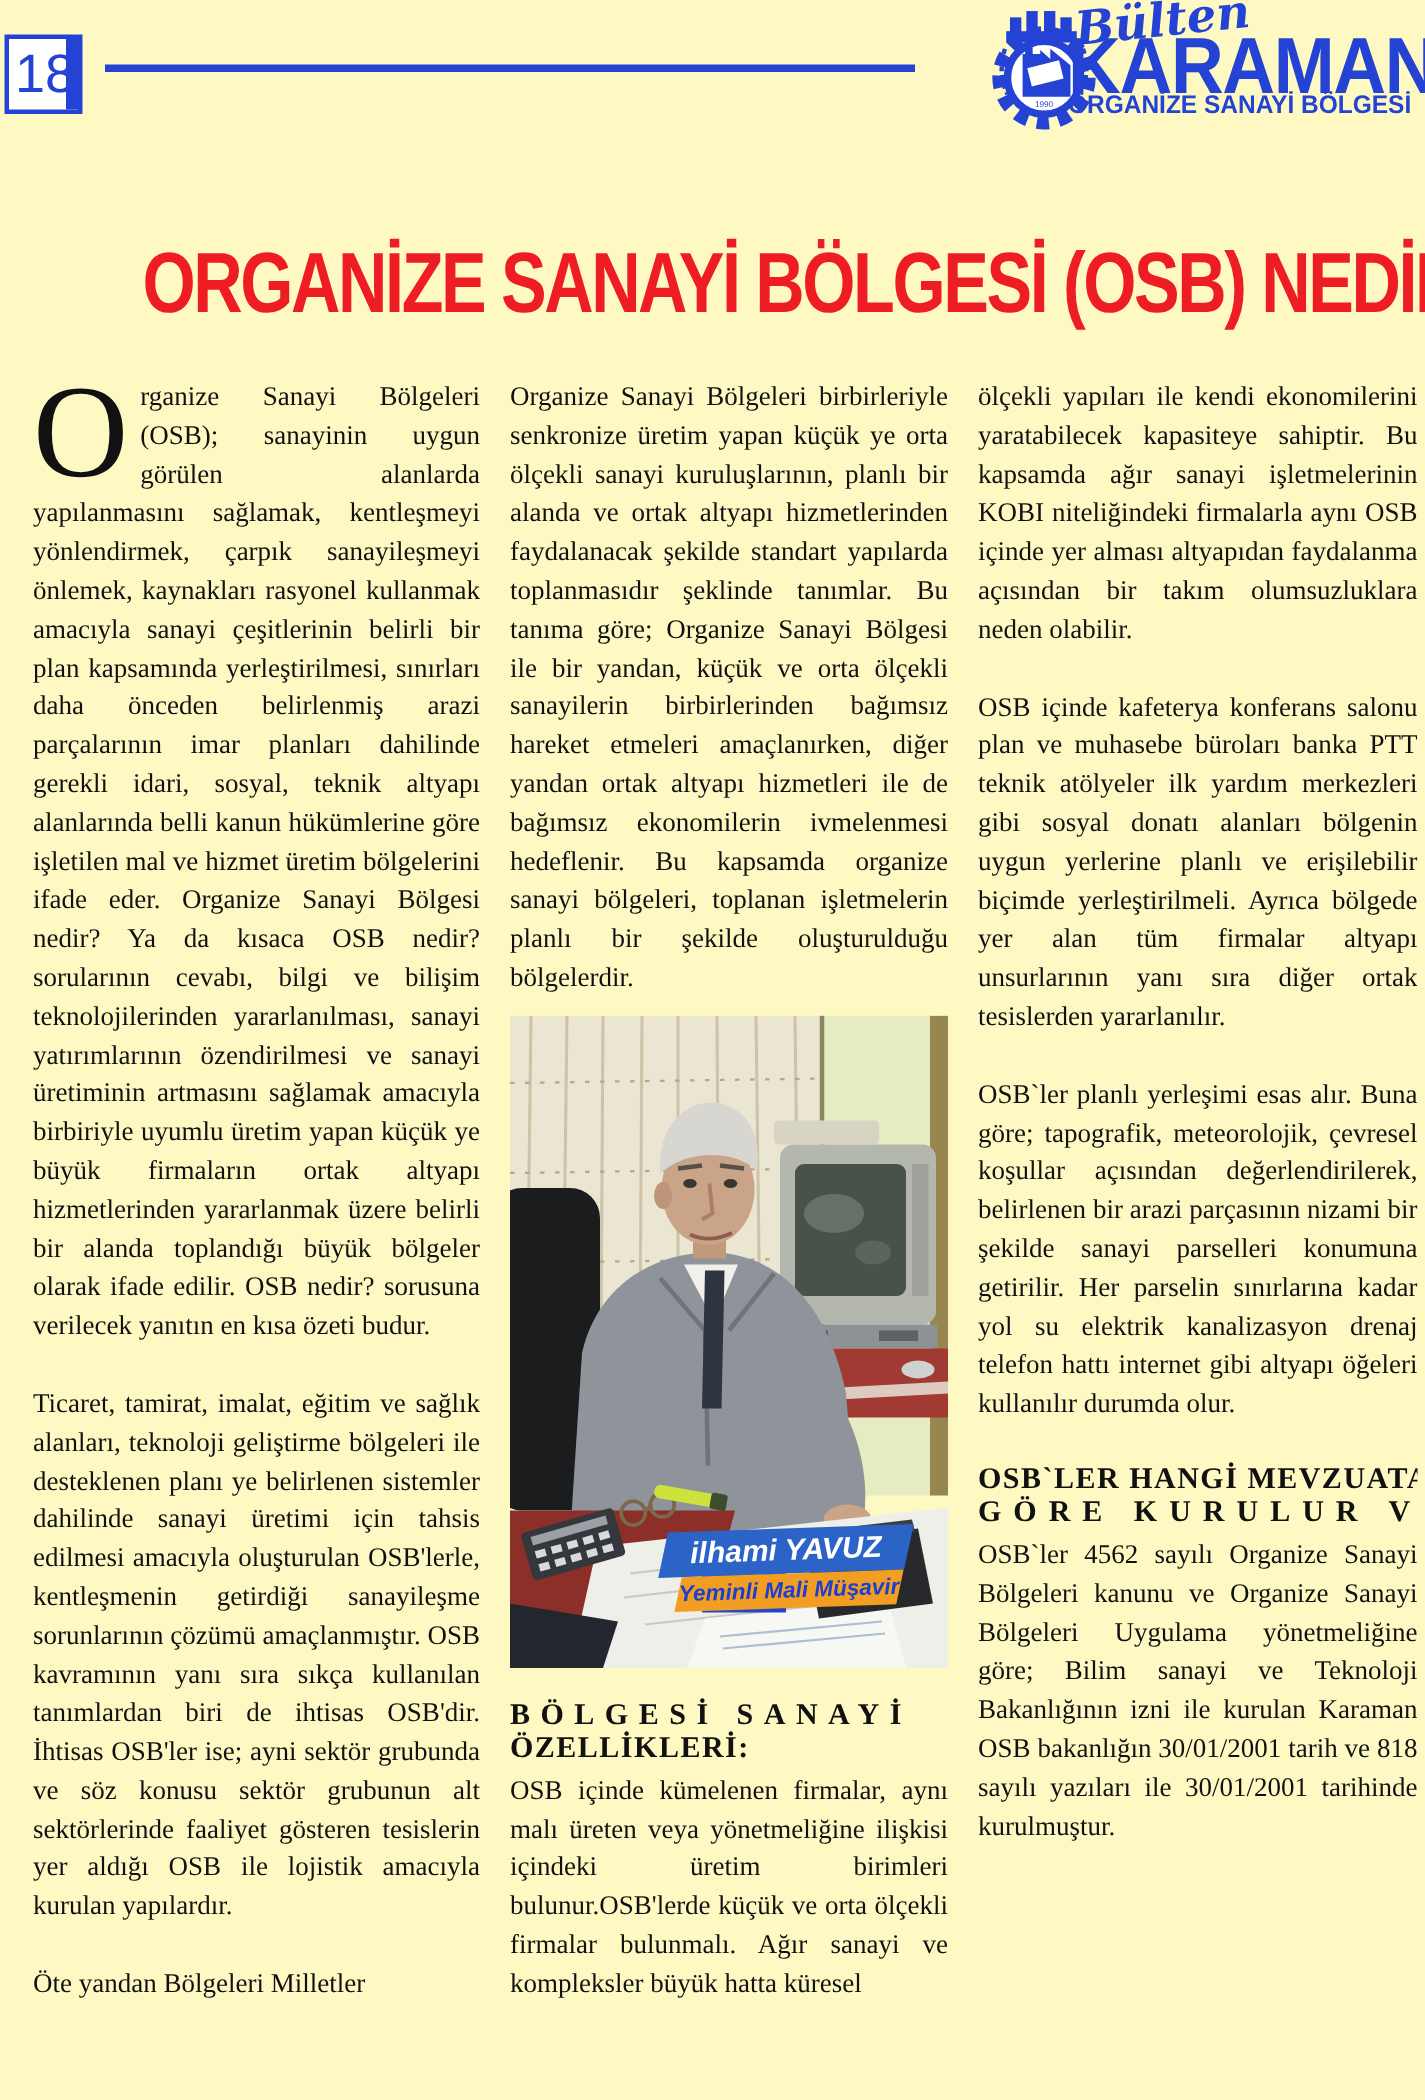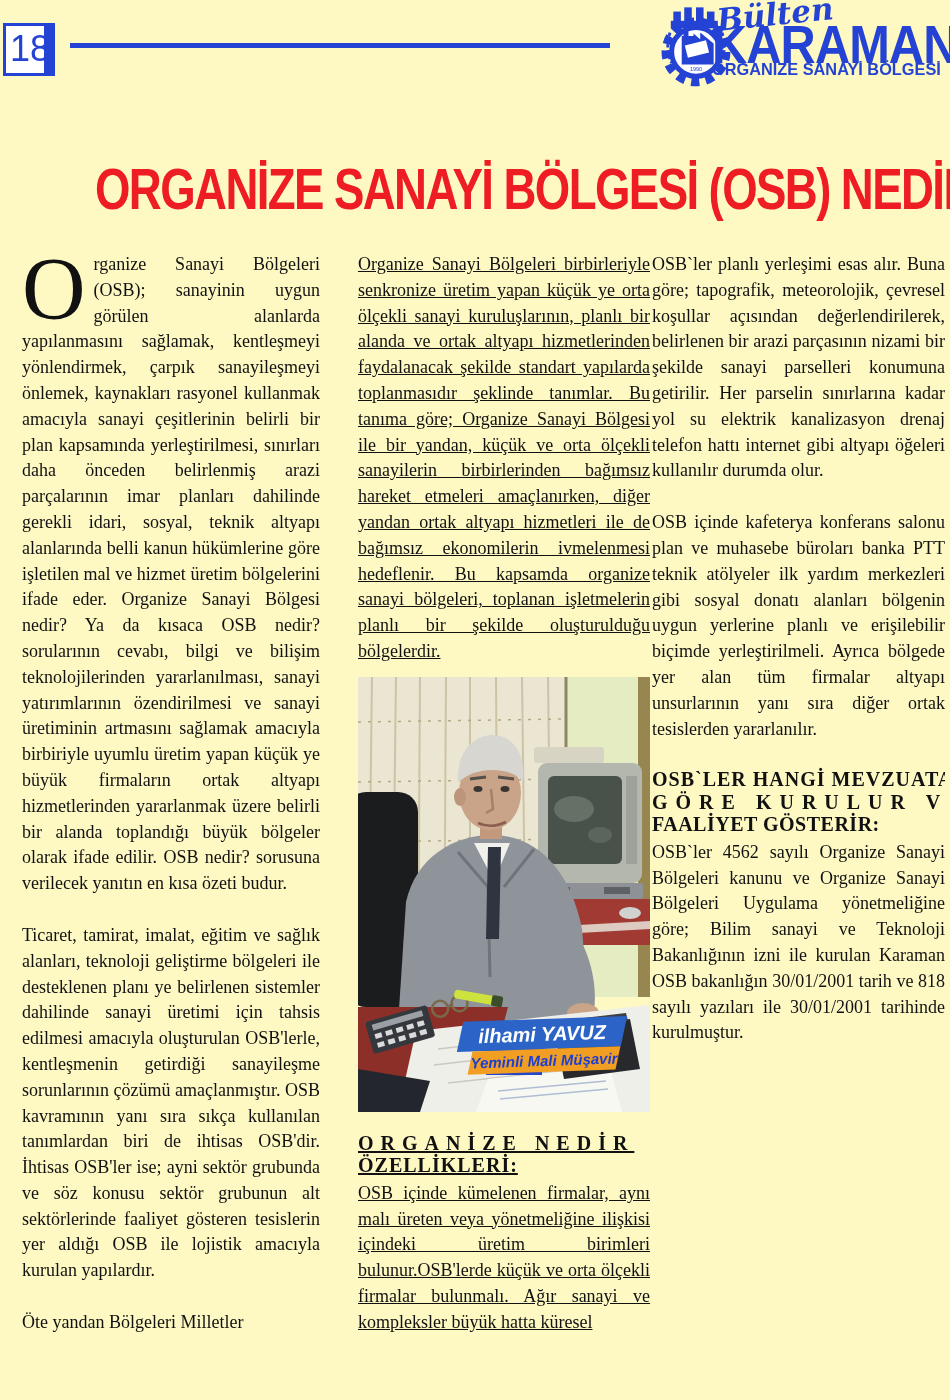--- a/index.html
+++ b/index.html
@@ -27,21 +27,21 @@
 
   
   .headline{position:absolute;left:0;top:148px;width:950px;margin:0;text-align:center;
     font-family:"Liberation Sans",sans-serif;font-weight:700;font-size:57px;line-height:82px;
     color:#ee1c23;letter-spacing:-2px;white-space:nowrap;transform:scaleX(0.80);transform-origin:center;}
 
   
   .col{position:absolute;top:252px;bottom:0;overflow:hidden;
     font-size:18px;line-height:25.8px;text-align:justify;}
   .col-1{left:22px;width:298px;}
-  .col-2{left:358px;width:292px;text-decoration:underline;}
+  .col-2{left:340px;width:292px;}
   .col-3{left:652px;width:293px;}
   .col p{margin:0 0 26px 0;}
   .col p.tight{margin-bottom:12px;}
   .dropcap{float:left;font-size:88px;line-height:70px;padding:2px 8px 0 0;font-weight:400;}
 
   .subhead{font-family:"Liberation Serif",serif;font-weight:700;font-size:20px;
     line-height:22.5px;margin:0 0 4px 0;}
   .subhead .hline{white-space:nowrap;}
 
   
@@ -213,30 +213,30 @@
       </svg>
       <div class="cap-name">
         <span>ilhami YAVUZ</span>
       </div>
       <div class="cap-title">
         <span>Yeminli Mali Müşavir</span>
       </div>
     </figure>
 
     <h2 class="subhead">
-      <div class="hline" style="letter-spacing:7px">ORGANİZE NEDİR</div>
+      <div class="hline" style="letter-spacing:7px">BÖLGESİ SANAYİ</div>
       <div class="hline" style="letter-spacing:1px">ÖZELLİKLERİ:</div>
     </h2>
     <p>OSB içinde kümelenen firmalar, aynı malı üreten veya yönetmeliğine ilişkisi içindeki üretim birimleri bulunur.OSB'lerde küçük ve orta ölçekli firmalar bulunmalı. Ağır sanayi ve kompleksler büyük hatta küresel</p>
   </section>
 
   <section class="col col-3">
+    <p>ölçekli yapıları ile kendi ekonomilerini yaratabilecek kapasiteye sahiptir. Bu kapsamda ağır sanayi işletmelerinin KOBI niteliğindeki firmalarla aynı OSB içinde yer alması altyapıdan faydalanma açısından bir takım olumsuzluklara neden olabilir.</p>
+    <p>OSB içinde kafeterya konferans salonu plan ve muhasebe büroları banka PTT teknik atölyeler ilk yardım merkezleri gibi sosyal donatı alanları bölgenin uygun yerlerine planlı ve erişilebilir biçimde yerleştirilmeli. Ayrıca bölgede yer alan tüm firmalar altyapı unsurlarının yanı sıra diğer ortak tesislerden yararlanılır.</p>
     <p>OSB`ler planlı yerleşimi esas alır. Buna göre; tapografik, meteorolojik, çevresel koşullar açısından değerlendirilerek, belirlenen bir arazi parçasının nizami bir şekilde sanayi parselleri konumuna getirilir. Her parselin sınırlarına kadar yol su elektrik kanalizasyon drenaj telefon hattı internet gibi altyapı öğeleri kullanılır durumda olur.</p>
-    <p>OSB içinde kafeterya konferans salonu plan ve muhasebe büroları banka PTT teknik atölyeler ilk yardım merkezleri gibi sosyal donatı alanları bölgenin uygun yerlerine planlı ve erişilebilir biçimde yerleştirilmeli. Ayrıca bölgede yer alan tüm firmalar altyapı unsurlarının yanı sıra diğer ortak tesislerden yararlanılır.</p>
     <h2 class="subhead">
       <div class="hline" style="letter-spacing:1px">OSB`LER HANGİ MEVZUATA</div>
       <div class="hline" style="letter-spacing:8px">GÖRE KURULUR VE</div>
-      <div class="hline" style="letter-spacing:0.5px">FAALİYET GÖSTERİR:</div>
     </h2>
     <p>OSB`ler 4562 sayılı Organize Sanayi Bölgeleri kanunu ve Organize Sanayi Bölgeleri Uygulama yönetmeliğine göre; Bilim sanayi ve Teknoloji Bakanlığının izni ile kurulan Karaman OSB bakanlığın 30/01/2001 tarih ve 818 sayılı yazıları ile 30/01/2001 tarihinde kurulmuştur.</p>
   </section>
 
 </div>
 
 </body></html>

